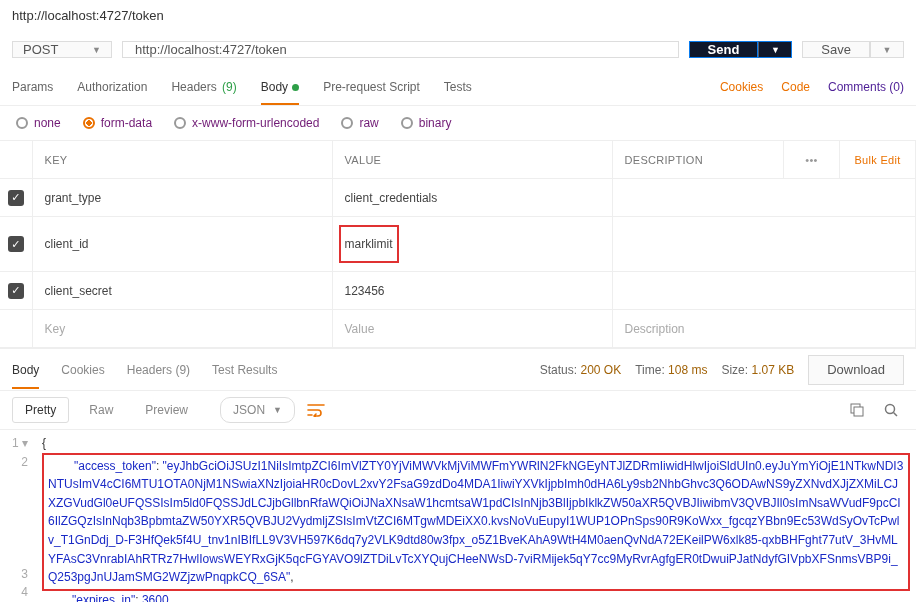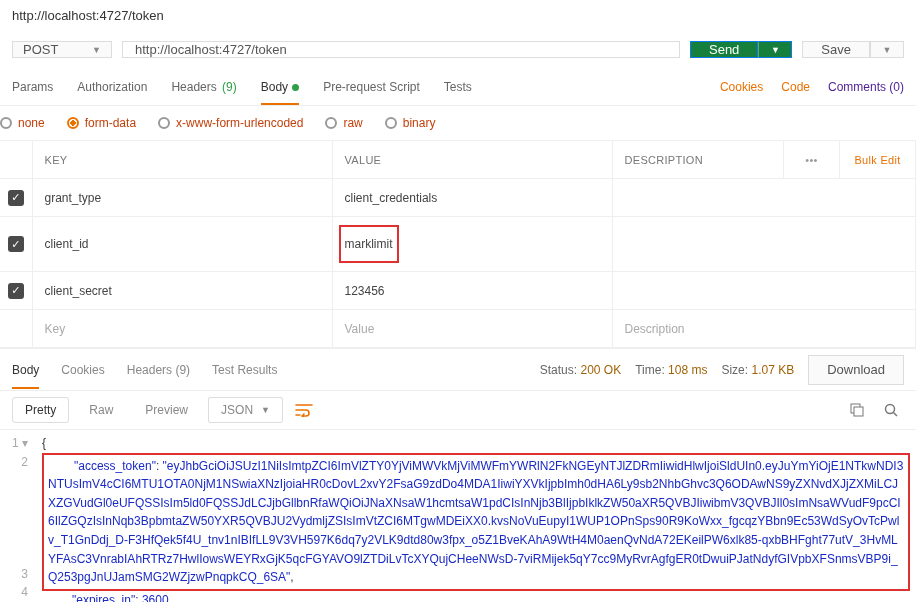--- a/index.html
+++ b/index.html
@@ -2,34 +2,34 @@
 <html><head>
 <meta charset="utf-8">
 <style>
 *{box-sizing:border-box;margin:0;padding:0;font-family:-apple-system,BlinkMacSystemFont,"Segoe UI",Helvetica,Arial,sans-serif;}
 body{background:#fff;color:#333;font-size:12px;width:916px;height:602px;overflow:hidden;}
 .breadcrumb{padding:8px 12px;color:#333;font-size:13px;}
 .request-bar{display:flex;gap:10px;padding:10px 12px;align-items:stretch;}
 .method-select{display:flex;align-items:center;justify-content:space-between;width:100px;padding:0 10px;border:1px solid #ddd;background:#fafafa;color:#555;font-size:13px;}
 .url-input{flex:1;border:1px solid #ddd;padding:0 12px;font-size:13px;color:#555;display:flex;align-items:center;}
 .btn{display:flex;align-items:center;justify-content:center;padding:0 18px;font-size:13px;cursor:pointer;border:1px solid #ddd;background:#fafafa;color:#555;}
-.btn-primary{background:#15803d;color:#fff;border-color:#097BED;font-weight:400;}
+.btn-primary{background:#0f172a;color:#fff;border-color:#097BED;font-weight:700;}
 .btn-split{display:flex;}
 .btn-split .caret-part{width:34px;border-left:1px solid rgba(255,255,255,.3);padding:0;justify-content:center;}
 .btn-split.save .caret-part{border-left:1px solid #ddd;}
 .tabs{display:flex;align-items:center;padding:0 12px;border-bottom:1px solid #eee;height:38px;}
 .tabs .tab{margin-right:24px;color:#666;font-size:12px;padding:10px 0;position:relative;}
 .tabs .tab.active{color:#333;}
 .tabs .tab.active::after{content:"";position:absolute;left:0;right:0;bottom:-1px;height:2px;background:#EB7100;}
 .tabs .count{color:#2E9F48;margin-left:2px;}
 .tabs .dot{display:inline-block;width:7px;height:7px;border-radius:50%;background:#2E9F48;margin-left:4px;vertical-align:middle;}
 .tabs .spacer{flex:1;}
 .tabs .link{color:#EB7100;margin-left:18px;font-size:12px;}
 .tabs .link.muted{color:#4c1d95;}
-.radio-row{display:flex;align-items:center;gap:22px;padding:10px 0;color:#c2410c;font-size:12px;}
+.radio-row{display:flex;align-items:center;gap:22px;padding:10px 16px;color:#701a75;font-size:12px;}
 .radio{display:flex;align-items:center;gap:6px;}
 .radio .circ{width:12px;height:12px;border-radius:50%;border:2px solid #999;display:inline-block;}
 .radio.selected .circ{border-color:#EB7100;background:radial-gradient(circle,#EB7100 45%,transparent 50%);}
 .form-table{width:100%;border-collapse:collapse;}
 .form-table th,.form-table td{border:1px solid #eee;padding:8px 12px;text-align:left;font-weight:normal;color:#444;height:38px;font-size:12px;}
 .form-table th{color:#777;font-size:11px;letter-spacing:.3px;}
 .check-cell{width:32px;text-align:center!important;padding:0!important;border-left:none!important;}
 .check{width:16px;height:16px;background:#4a4a4a;border-radius:3px;display:inline-flex;align-items:center;justify-content:center;color:#fff;font-size:11px;}
 .form-table .placeholder{color:#aaa;}
 .highlight-box{border:2px solid #E03131;padding:10px 4px;display:inline-block;margin-left:-6px;}
@@ -168,21 +168,21 @@
   <div class="resp-meta"><span>Status:</span> <span class="val">200 OK</span></div>
   <div class="resp-meta"><span>Time:</span> <span class="val">108 ms</span></div>
   <div class="resp-meta"><span>Size:</span> <span class="val">1.07 KB</span></div>
   <div class="btn" style="height:30px">Download</div>
 </div>
 
 <div class="viewer-bar">
   <div class="vtab active">Pretty</div>
   <div class="vtab">Raw</div>
   <div class="vtab">Preview</div>
-  <div class="vtab" style="border:1px solid #ddd;border-radius:2px;display:flex;align-items:center;gap:8px;">
+  <div class="vtab" style="border:1px solid #ddd;border-radius:10px;display:flex;align-items:center;gap:8px;margin-left:12px;">
       <span>JSON</span>
       <span class="chev">▼</span>
     </div>
   <div class="icon-btn">
       <svg width="18" height="14" viewBox="0 0 18 14">
         <path d="M1 2h16M1 7h10a3 3 0 010 6h-4m0 0l2-2m-2 2l2 2M1 12h4" stroke="#EB7100" stroke-width="1.6" fill="none" stroke-linecap="round"></path>
       </svg>
     </div>
   <div class="spacer"></div>
   <div class="icon-btn">

